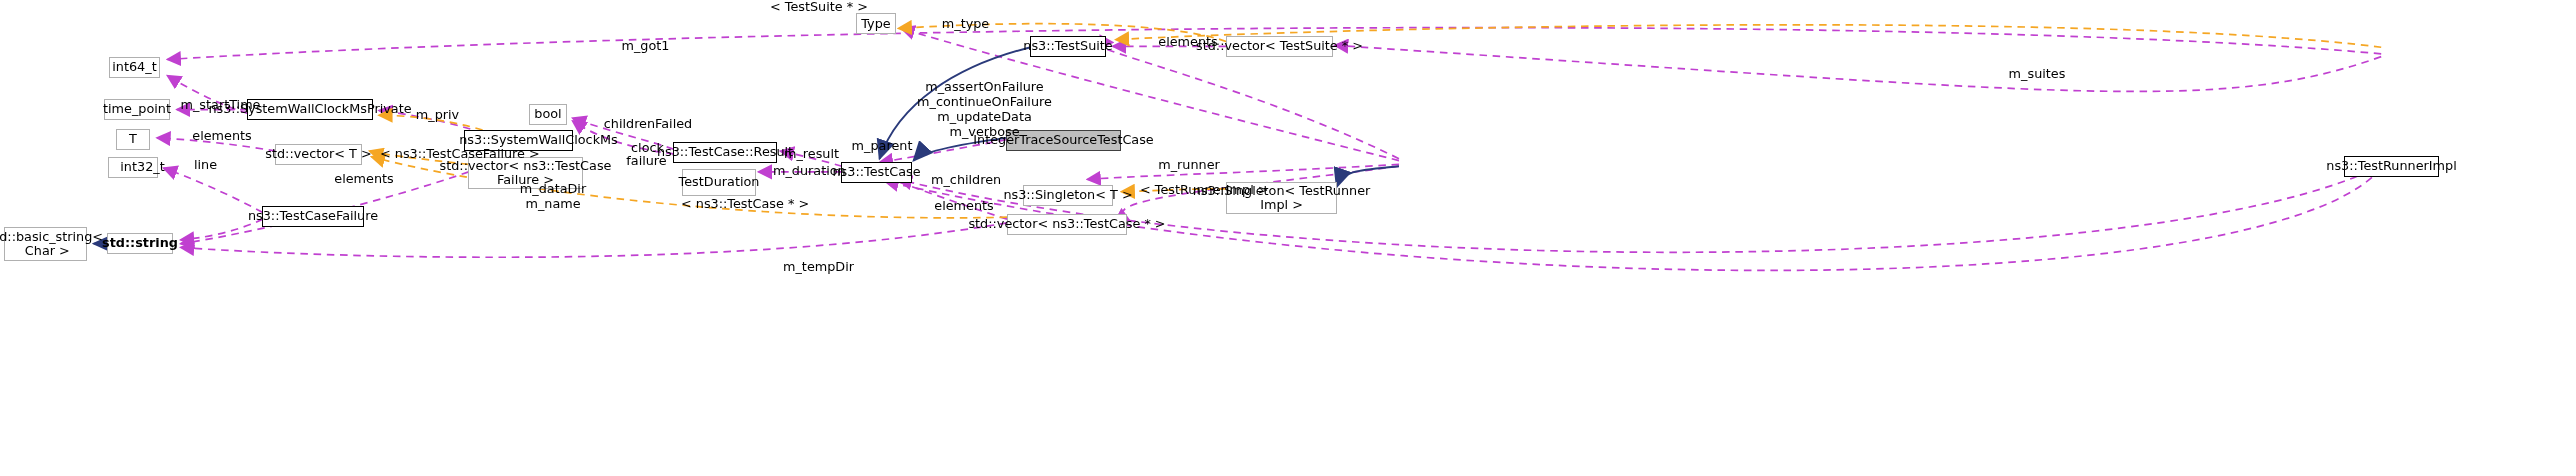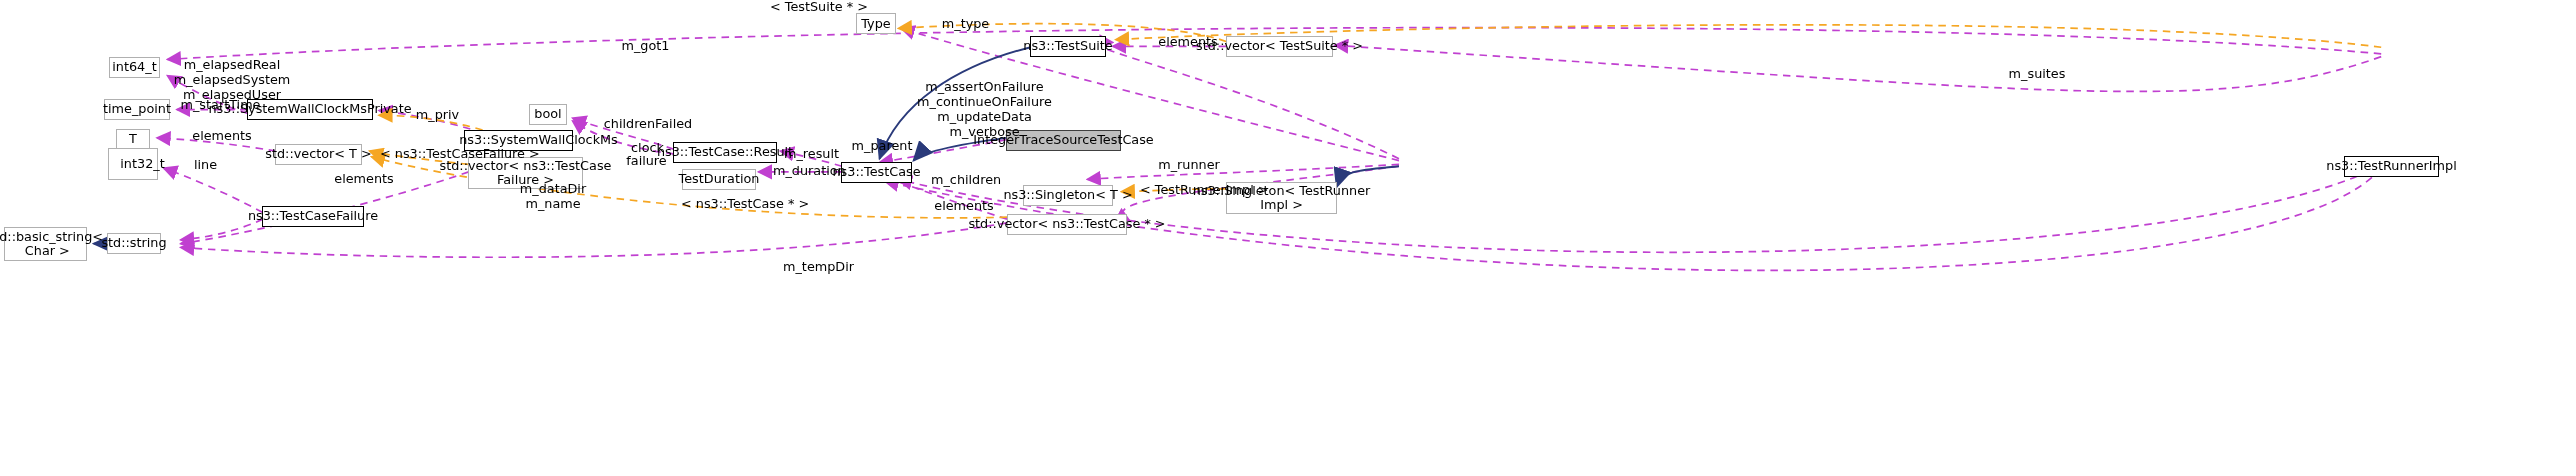--- a/index.html
+++ b/index.html
@@ -72,47 +72,44 @@
       <path d="M113,258 L98,258"></path>
       <path d="M1090,50 C1010,70 950,110 930,168"></path>
       <path d="M1064,146 C1020,152 975,160 966,170"></path>
       <path d="M1480,176 C1440,180 1420,180 1414,198"></path>
     </g>
   </svg>
 
   <div class="node n-plain" style="left:109px;top:57px;width:51px;height:21px;">int64_t</div>
   <div class="node n-plain" style="left:104px;top:99px;width:66px;height:21px;">time_point</div>
   <div class="node n-plain" style="left:116px;top:129px;width:34px;height:21px;">T</div>
-  <div class="node n-plain" style="left:108px;top:148px;width:50px;height:32px;padding-left:19px;">int32_t</div>
+  <div class="node n-plain" style="left:108px;top:157px;width:50px;height:21px;padding-left:19px;">int32_t</div>
   <div class="node n-plain" style="left:3.8px;top:227px;width:83px;height:34px;">std::basic_string&lt;
  Char &gt;</div>
-  <div class="node n-plain" style="left:107px;top:233px;width:54px;height:21px;">std::string</div>
+  <div class="node n-plain" style="left:107px;top:233px;width:66px;height:21px;font-weight:bold;">std::string</div>
   <div class="node n-bold" style="left:247px;top:99px;width:126px;height:21px;">ns3::SystemWallClockMsPrivate</div>
   <div class="node n-plain" style="left:275px;top:144px;width:87px;height:21px;">std::vector&lt; T &gt;</div>
   <div class="node n-plain" style="left:468px;top:157px;width:115px;height:32px;">std::vector&lt; ns3::TestCase
 Failure &gt;</div>
   <div class="node n-bold" style="left:262px;top:206px;width:102px;height:21px;">ns3::TestCaseFailure</div>
   <div class="node n-plain" style="left:529px;top:104px;width:38px;height:21px;">bool</div>
   <div class="node n-bold" style="left:464px;top:130px;width:109px;height:21px;padding-left:40px;">ns3::SystemWallClockMs</div>
   <div class="node n-bold" style="left:673px;top:142px;width:104px;height:21px;">ns3::TestCase::Result</div>
-  <div class="node n-plain" style="left:682px;top:169px;width:74px;height:21px;">TestDuration</div>
+  <div class="node n-plain" style="left:682px;top:169px;width:74px;height:27px;">TestDuration</div>
   <div class="node n-bold" style="left:841px;top:162px;width:71px;height:21px;">ns3::TestCase</div>
   <div class="node n-plain" style="left:856px;top:13.2px;width:40px;height:21px;text-align:center;">Type</div>
   <div class="node n-bold" style="left:1030px;top:36px;width:76px;height:21px;">ns3::TestSuite</div>
   <div class="node n-plain" style="left:1226px;top:36px;width:107px;height:21px;">std::vector&lt; TestSuite * &gt;</div>
   <div class="node n-fill" style="left:1006px;top:130px;width:115px;height:21px;">IntegerTraceSourceTestCase</div>
   <div class="node n-plain" style="left:1007px;top:214px;width:120px;height:21px;">std::vector&lt; ns3::TestCase * &gt;</div>
   <div class="node n-plain" style="left:1023px;top:185px;width:90px;height:21px;">ns3::Singleton&lt; T &gt;</div>
   <div class="node n-plain" style="left:1226px;top:182px;width:111px;height:32px;">ns3::Singleton&lt; TestRunner
 Impl &gt;</div>
   <div class="node n-bold" style="left:2344px;top:156px;width:95px;height:21px;">ns3::TestRunnerImpl</div>
 
-  <div class="elabel" style="left:166px;top:58px;width:132px;">m_elapsedReal
-m_elapsedSystem
-m_elapsedUser</div>
   <div class="elabel" style="left:178px;top:98px;width:85px;">m_startTime</div>
   <div class="elabel" style="left:189px;top:129px;width:66px;">elements</div>
   <div class="elabel" style="left:184px;top:158px;width:43px;">line</div>
   <div class="elabel" style="left:411px;top:108px;width:53px;">m_priv</div>
   <div class="elabel" style="left:380px;top:147px;width:109px;">&lt; ns3::TestCaseFailure &gt;</div>
   <div class="elabel" style="left:331px;top:172px;width:66px;">elements</div>
   <div class="elabel" style="left:515px;top:182px;width:76px;">m_dataDir
 m_name</div>
   <div class="elabel" style="left:603px;top:117px;width:90px;">childrenFailed</div>
   <div class="elabel" style="left:624px;top:141px;width:47px;">clock</div>

